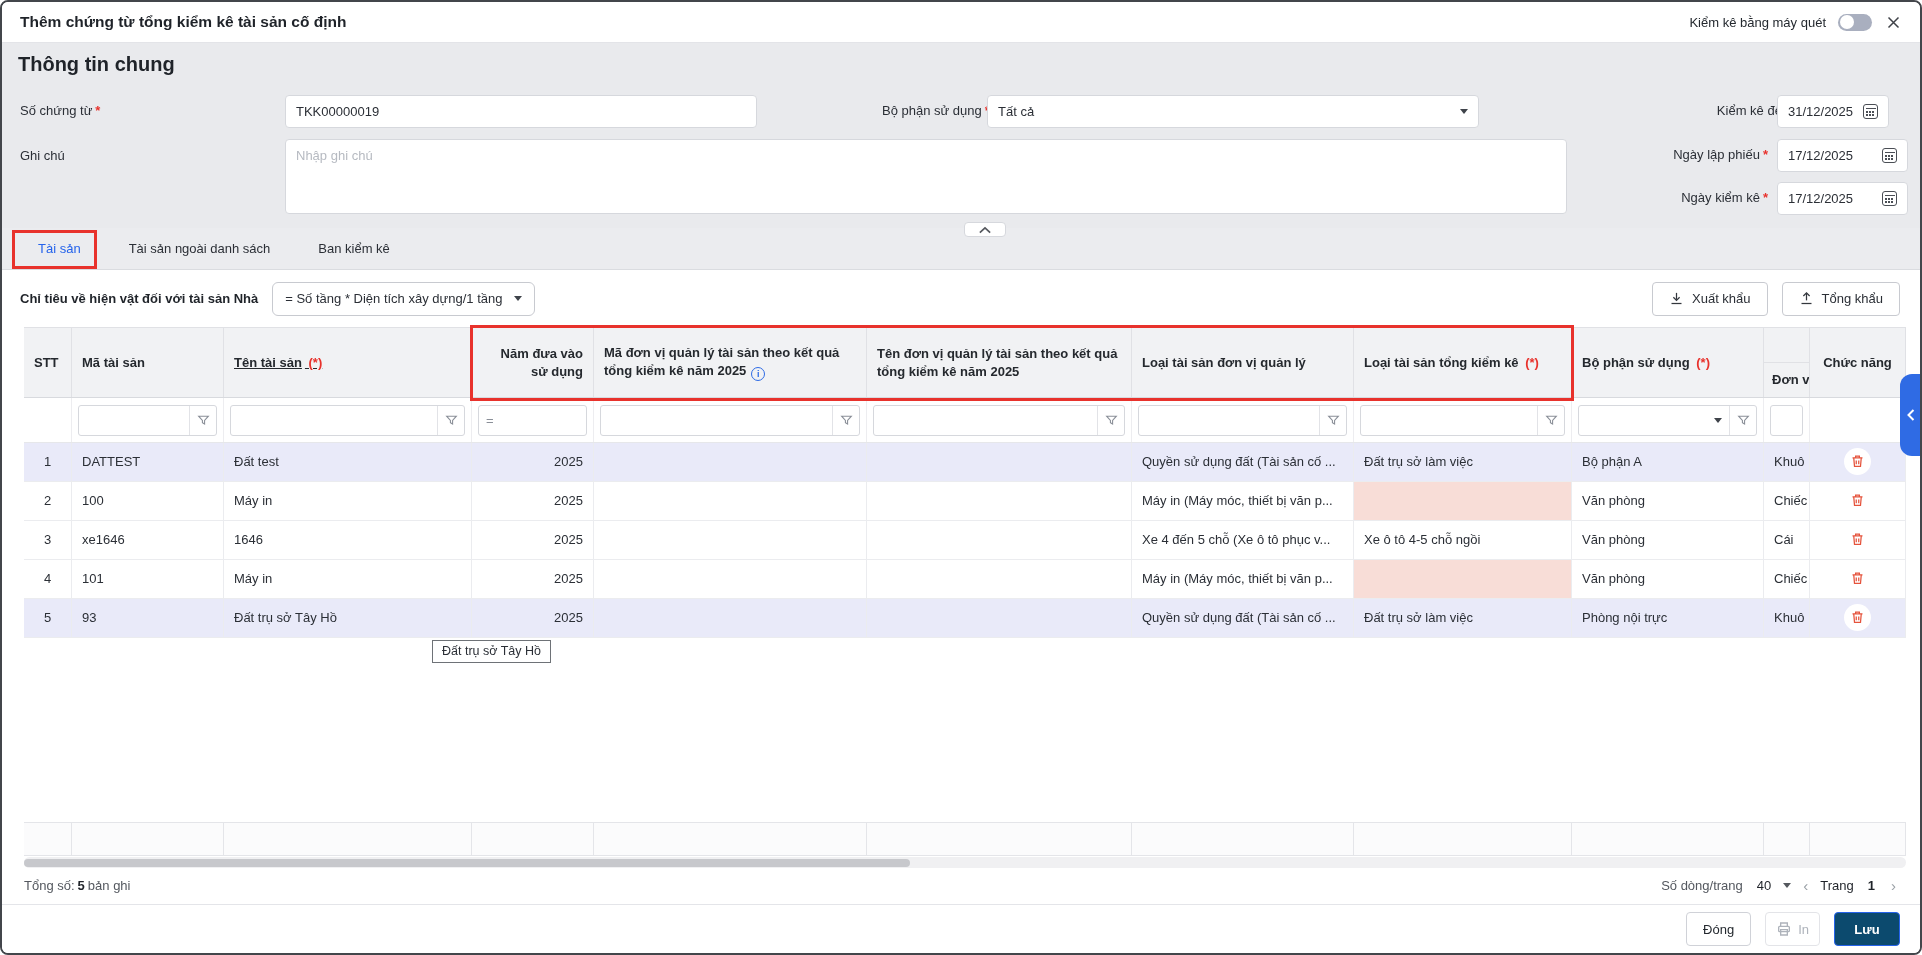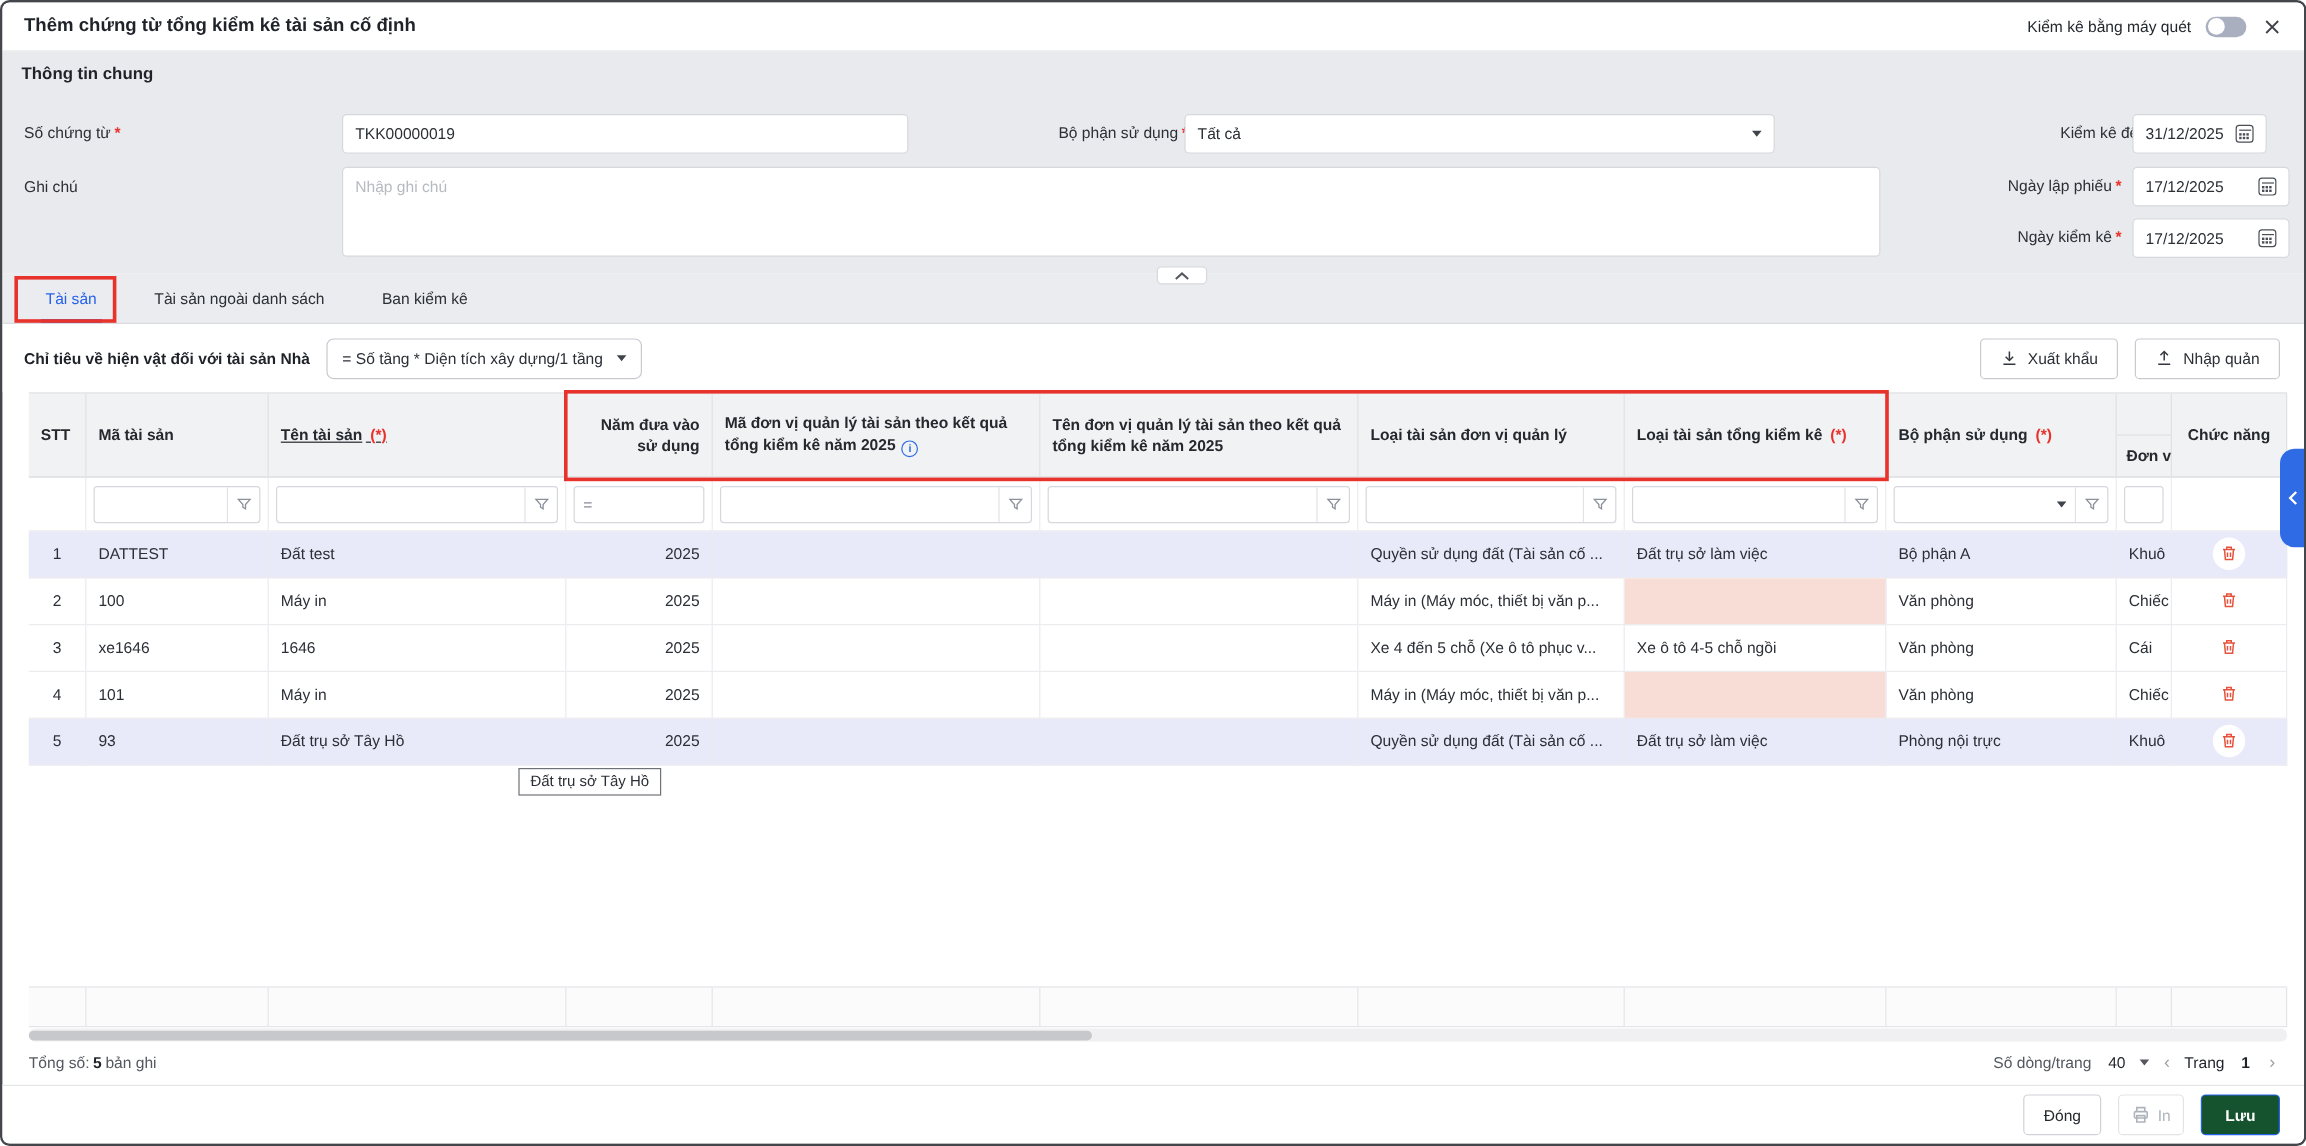--- a/index.html
+++ b/index.html
@@ -10,21 +10,21 @@
   .titlebar { position: absolute; left: 0; right: 0; top: 0; height: 41px; background: #fff; border-bottom: 1px solid #e3e4e8; display: flex; align-items: center; padding: 0 18px; }
   .title { font-size: 15.5px; font-weight: 700; color: #1f2329; }
   .titlebar-right { margin-left: auto; display: flex; align-items: center; gap: 12px; }
   .toggle-label { color: #24292f; }
   .toggle { width: 34px; height: 17px; border-radius: 9px; background: #a9afbf; position: relative; display: inline-block; cursor: pointer; }
   .toggle .knob { position: absolute; left: 1.5px; top: 1.5px; width: 14px; height: 14px; border-radius: 50%; background: #fff; }
   .close-x { width: 18px; height: 18px; display: inline-flex; align-items: center; justify-content: center; cursor: pointer; }
 
   
   .info-section { position: absolute; left: 0; right: 0; top: 41px; height: 185px; background: #e9eaed; }
-  .section-title { position: absolute; left: 16px; top: 10px; font-size: 14px; font-weight: 700; color: #1f2329; }
+  .section-title { position: absolute; left: 16px; top: 10px; font-size: 20px; font-weight: 700; color: #1f2329; }
   .flabel { position: absolute; color: #2b2f36; white-space: nowrap; }
   .req { color: #e8322c; font-weight: 700; margin-left: 3px; }
   .tbox { position: absolute; background: #fff; border: 1px solid #d6d8dd; border-radius: 4px; height: 33px; display: flex; align-items: center; padding: 0 10px; color: #2b2f36; }
   .tbox input { border: none; outline: none; flex: 1; width: 0; font: inherit; color: #2b2f36; background: transparent; }
   .tarea { position: absolute; background: #fff; border: 1px solid #d6d8dd; border-radius: 4px; padding: 8px 10px; }
   .tarea textarea { border: none; outline: none; resize: none; width: 100%; height: 100%; font: inherit; color: #2b2f36; background: transparent; }
   .tarea textarea::placeholder { color: #b6bac1; }
   .caret { width: 0; height: 0; border-left: 4.5px solid transparent; border-right: 4.5px solid transparent; border-top: 5.5px solid #3f434a; display: inline-block; }
   .rlabel { position: absolute; width: 196px; text-align: right; white-space: nowrap; }
   .inf { width: 14px; height: 14px; border: 1.4px solid #2e6be5; border-radius: 50%; color: #2e6be5; display: inline-flex; align-items: center; justify-content: center; font-size: 9px; font-weight: 700; vertical-align: -2px; margin-left: 5px; }
@@ -95,21 +95,21 @@
   .pager .pgnum { color: #1f2329; font-weight: 700; margin: 0 4px; }
   .pg-caret { width: 0; height: 0; border-left: 4px solid transparent; border-right: 4px solid transparent; border-top: 5px solid #55585e; display: inline-block; margin-left: 2px; cursor: pointer; }
   .pchev { color: #9aa0a6; font-size: 15px; cursor: pointer; padding: 0 2px; user-select: none; }
   .ptrang { color: #1f2329; }
 
   
   .action-bar { position: absolute; left: 0; right: 0; top: 902px; height: 49px; border-top: 1px solid #e4e5e9; background: #fff; display: flex; align-items: center; justify-content: flex-end; gap: 14px; padding-right: 20px; }
   .btn { height: 34px; border-radius: 4px; font: inherit; cursor: pointer; display: inline-flex; align-items: center; justify-content: center; gap: 6px; padding: 0 16px; }
   .btn-ghost { background: #fff; border: 1px solid #d0d2d8; color: #24292f; min-width: 64px; }
   .btn-disabled { background: #fff; border: 1px solid #e3e4e8; color: #aeb3bb; cursor: default; padding: 0 10px; }
-  .btn-primary { background: #14532d; border: 1px solid #2563eb; color: #fff; min-width: 66px; font-weight: 600; }
+  .btn-primary { background: #0c4a6e; border: 1px solid #2563eb; color: #fff; min-width: 66px; font-weight: 600; }
 
   
   .side-handle { position: absolute; right: 0; top: 372px; width: 20px; height: 82px; background: #2f6be4; border-radius: 12px 0 0 12px; display: flex; align-items: center; justify-content: center; color: #fff; cursor: pointer; z-index: 10; }
 
   .hlab { display: inline; }
   svg { display: block; }
 </style>
 </head>
 <body>
 
@@ -201,21 +201,21 @@
           <path d="M4 20h16"></path>
         </svg>
       <span>Xuất khẩu</span>
     </button>
     <button class="tbtn">
       <svg width="15" height="15" viewBox="0 0 24 24" fill="none" stroke="#33373d" stroke-width="2">
           <path d="M12 15V4"></path>
           <path d="M7 8l5-5 5 5"></path>
           <path d="M4 20h16"></path>
         </svg>
-      <span>Nhập quản</span>
+      <span>Tổng khẩu</span>
     </button>
   </div>
 
   <div class="grid" id="grid">
       <div class="g-hrow">
         <div class="g-hcell" style="width: 48px;">
           <div><span class="hlab">STT</span></div>
         </div>
         <div class="g-hcell" style="width: 152px;">
           <div><span class="hlab">Mã tài sản</span></div>

